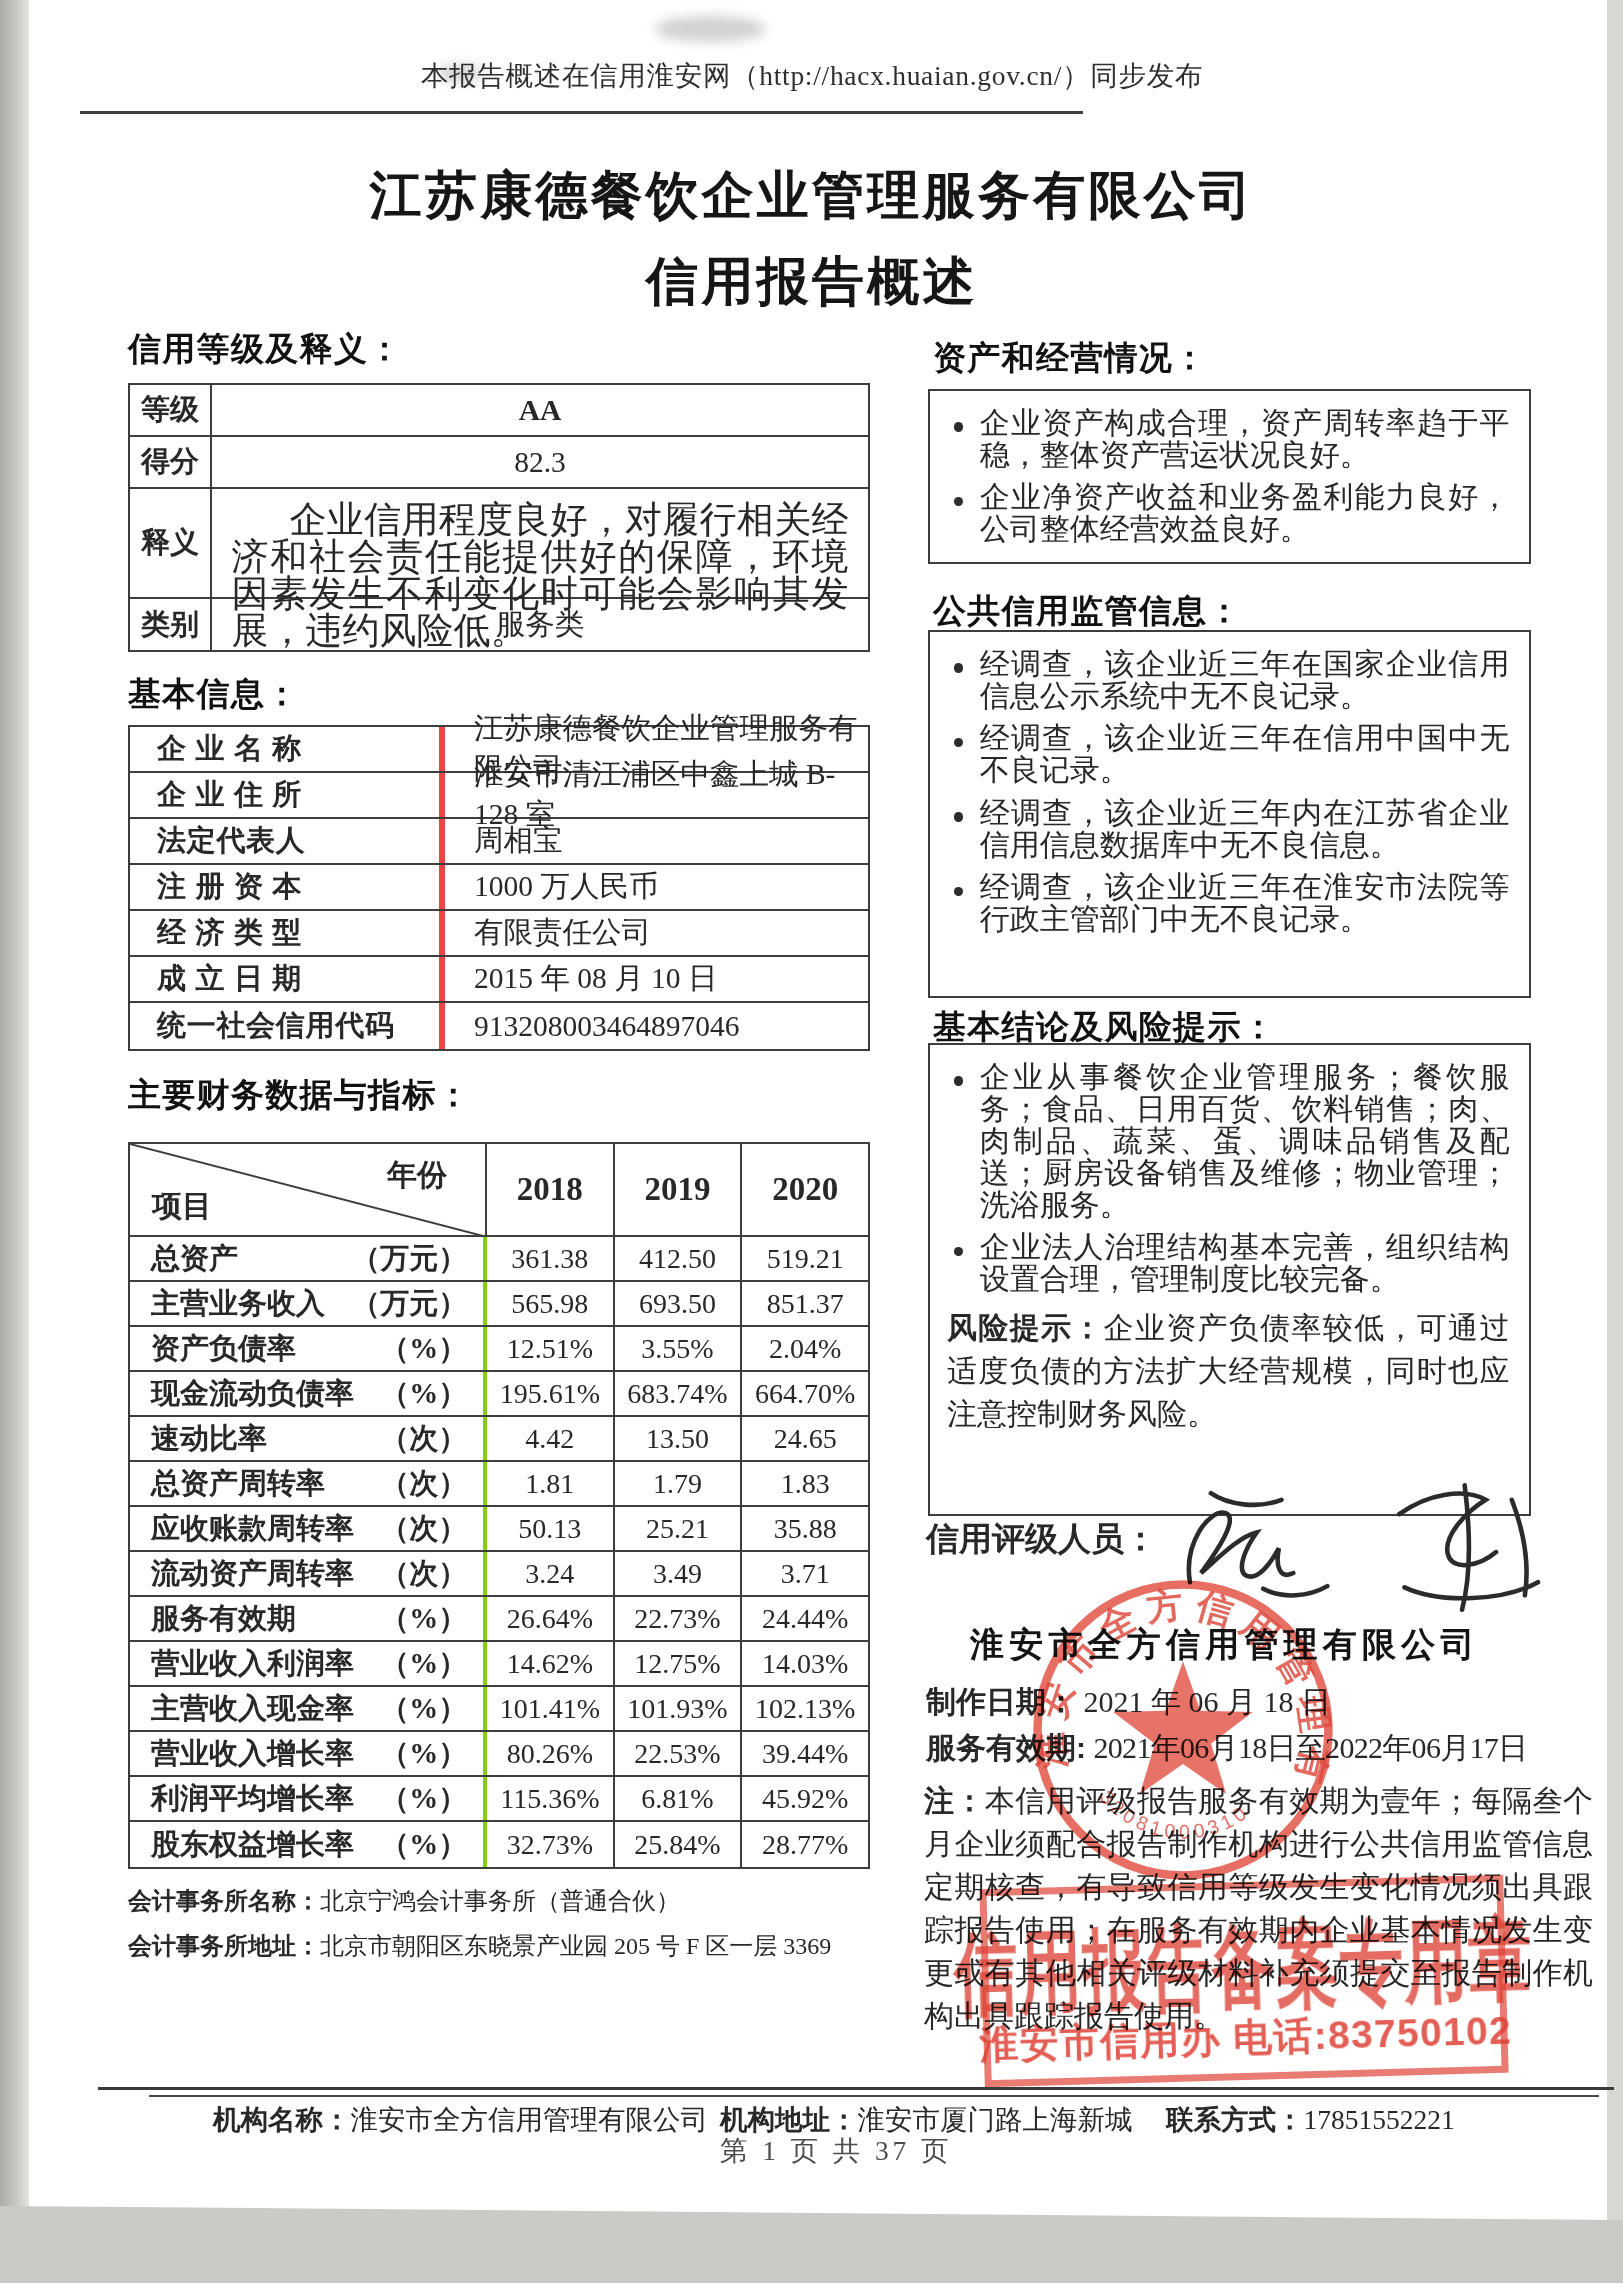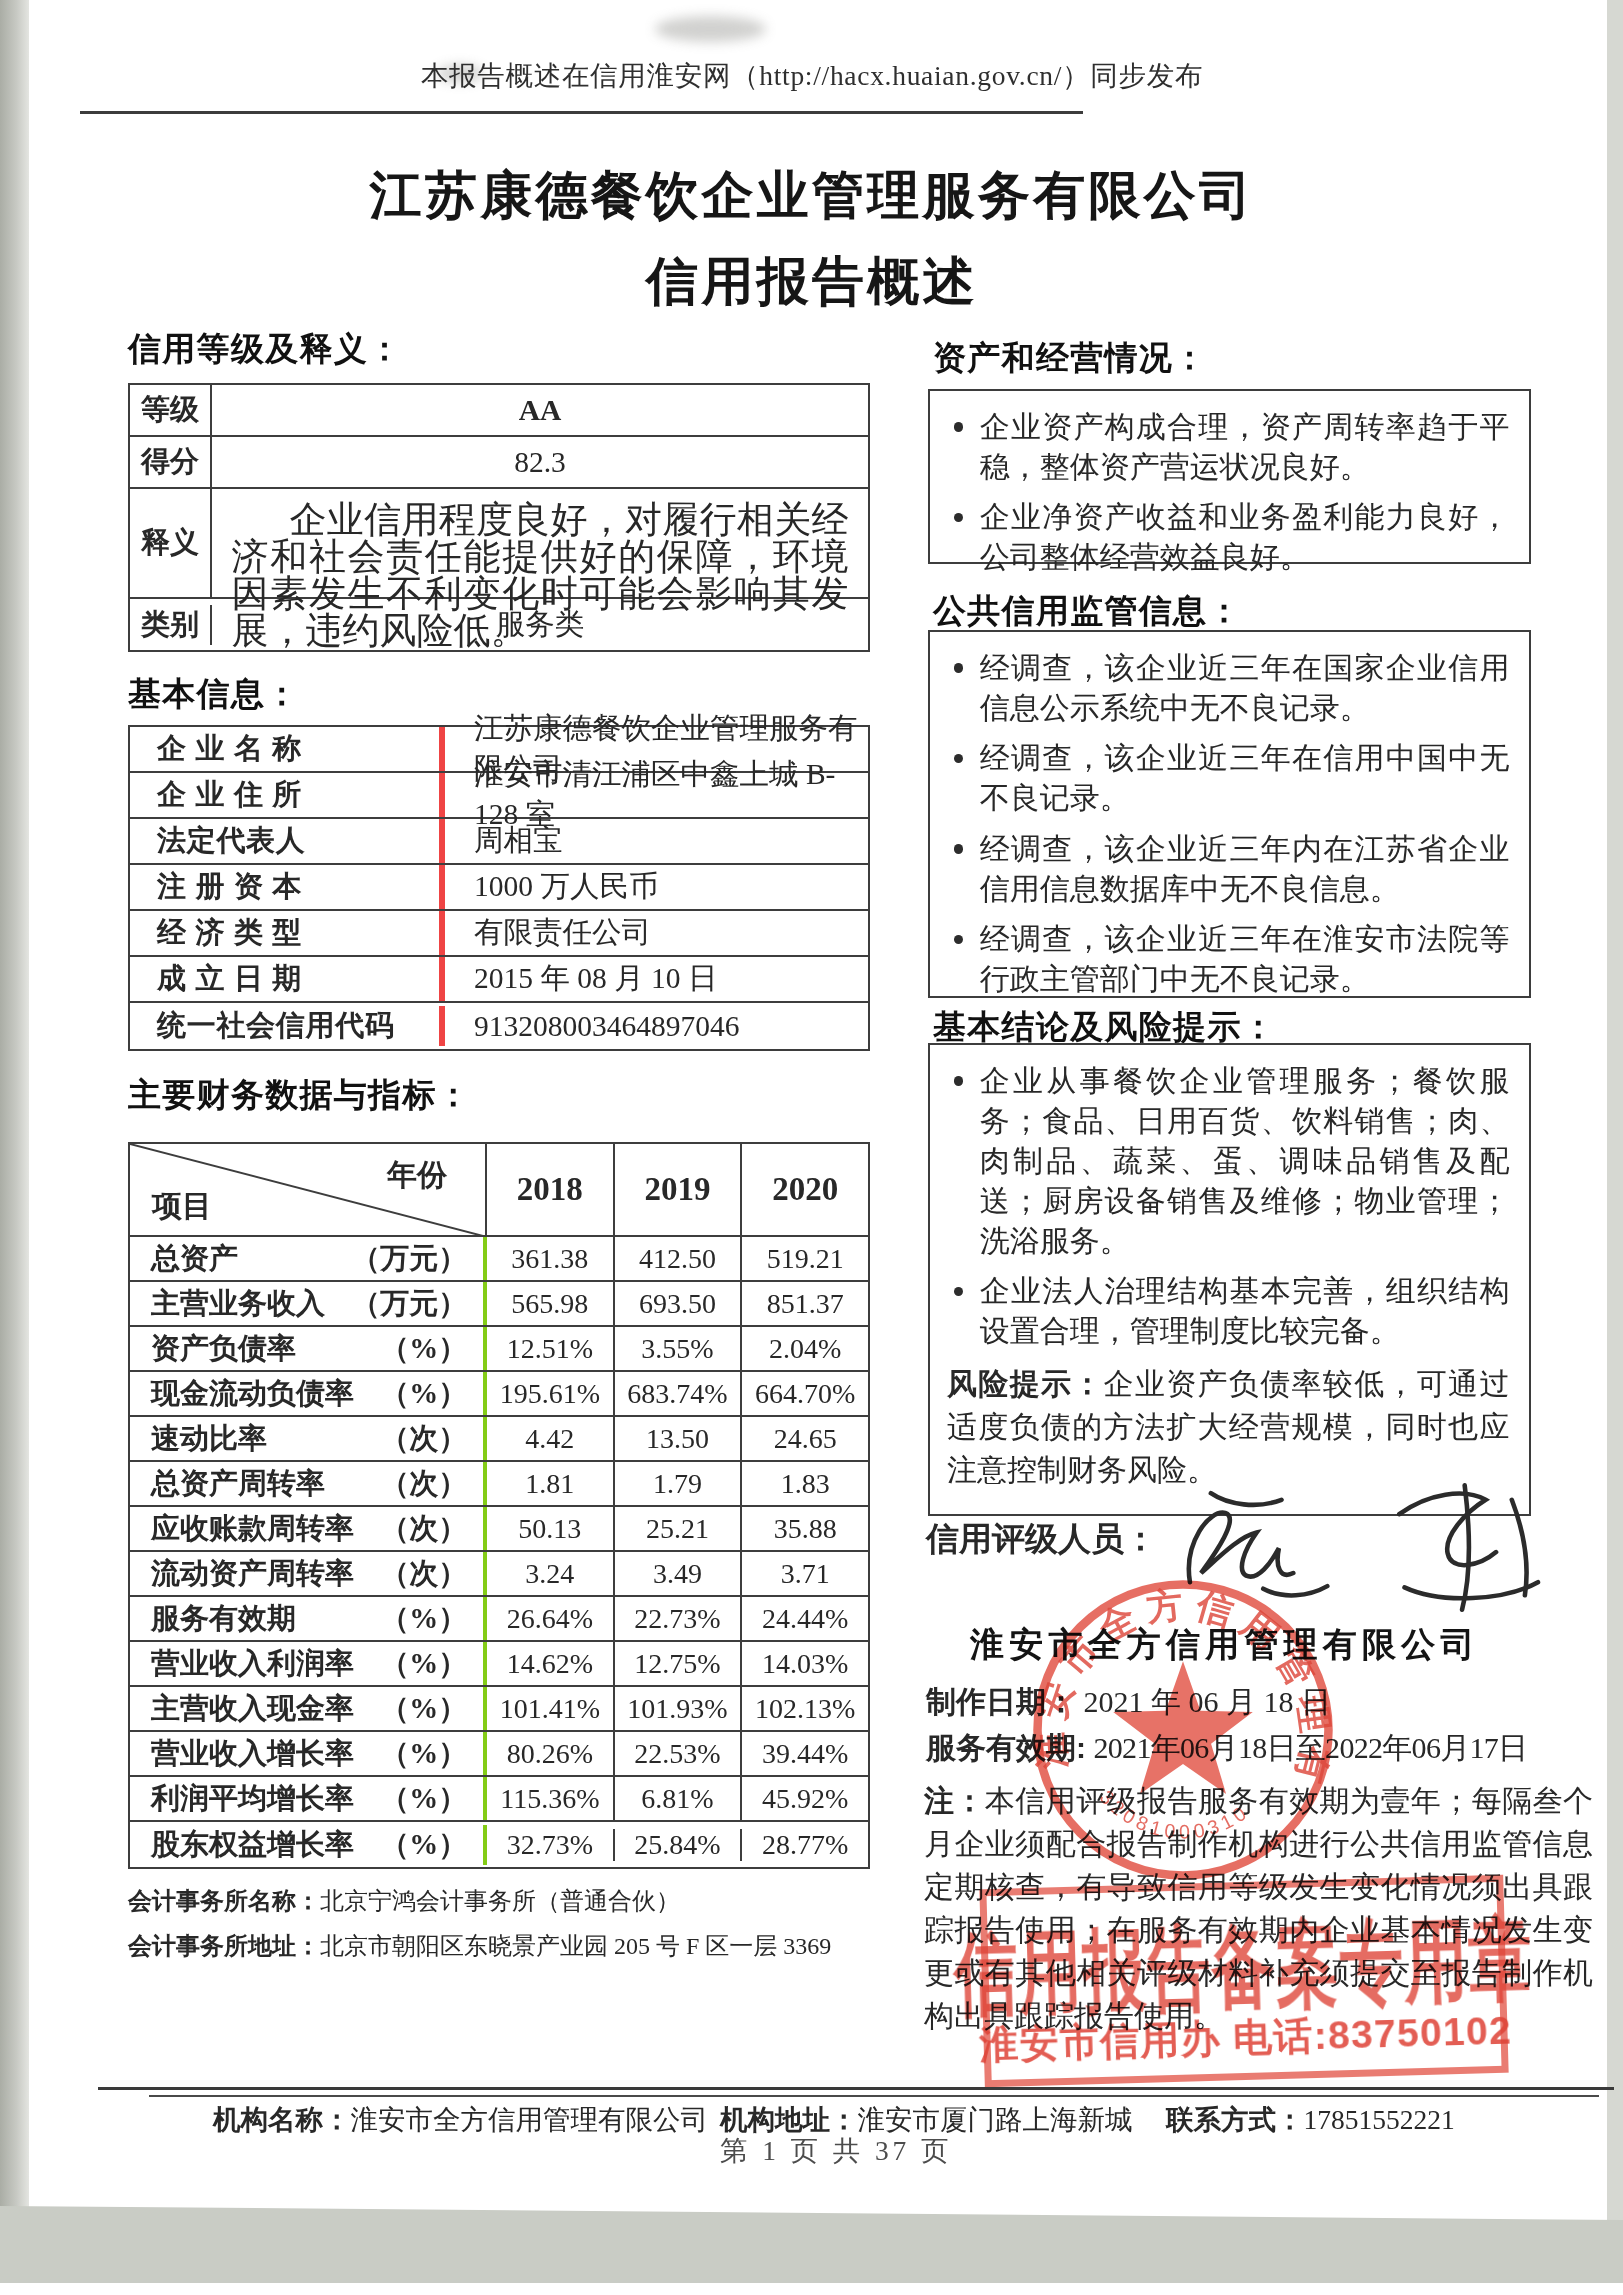--- a/index.html
+++ b/index.html
@@ -24,21 +24,21 @@
   .header-rule { position:absolute; top:111px; left:80px; width:1003px; height:3.3px; background:#3c3c3c; }
   .doc-title  { position:absolute; top:152px; left:0; width:1624px; text-align:center;
                 font-size:52px; line-height:86px; letter-spacing:3.3px; color:#161616; }
 
   
   .sec-h { position:absolute; font-size:33px; letter-spacing:1.3px; color:#111; }
 
   
   .tbl { position:absolute; border:2px solid #3d3d3d; background:transparent; box-sizing:border-box; }
   .trow { display:flex; box-sizing:border-box; border-bottom:2px solid #3d3d3d; }
-  .trow:last-child { border-bottom:none;align-items:center; }
+  .trow:last-child { border-bottom:none; }
   .tcell { box-sizing:border-box; }
 
   
   .t1 { left:128px; top:383px; width:742px; }
   .t1 .lblc { flex:0 0 82px; border-right:2px solid #3d3d3d; display:flex; align-items:center;
               justify-content:center; font-size:29px; }
   .t1 .valc { flex:1; display:flex; align-items:center; justify-content:center; font-size:29.5px; }
   .t1 .meaning { display:block; padding:11.8px 19.6px 6.5px 19.6px; font-size:37px; line-height:37px;
                  text-align:justify; text-indent:58px; }
 
@@ -68,21 +68,21 @@
 
   .acc-line { position:absolute; left:128px; font-size:24px; }
   .acc-line .lbl { font-family:"Liberation Sans",sans-serif; font-weight:700; }
 
   
   .box { position:absolute; left:928px; width:603px; border:2px solid #3d3d3d;
          box-sizing:border-box; padding:15.7px 19.6px 7.9px 17px; }
   .bullet { display:flex; margin-bottom:10.5px; }
   .bullet .dot { flex:0 0 auto; width:9.2px; height:9.2px; border-radius:50%; background:#2c2c2c;
                  margin:15.7px 17px 0 6.5px; }
-  .bullet p { margin:0; font-size:30px; line-height:40px; text-align:justify; }
+  .bullet p { margin:0; font-size:30px; line-height:32px; text-align:justify; }
   .risk p { margin:3.9px 0 0 0; font-size:30px; line-height:43px; text-align:justify; }
   .risk .lbl { font-family:"Liberation Sans",sans-serif; font-weight:700; }
 
   .line-item { position:absolute; left:926px; font-size:30px; white-space:nowrap; }
   .line-item .lbl { font-family:"Liberation Sans",sans-serif; font-weight:700; }
 
   .company-line { position:absolute; left:970px; top:1622px; font-size:34px; letter-spacing:5.2px; color:#141414; }
 
   .note-para { position:absolute; left:924px; top:1779px; width:669px; font-size:30px;
                line-height:43px; text-align:justify; margin:0; }

